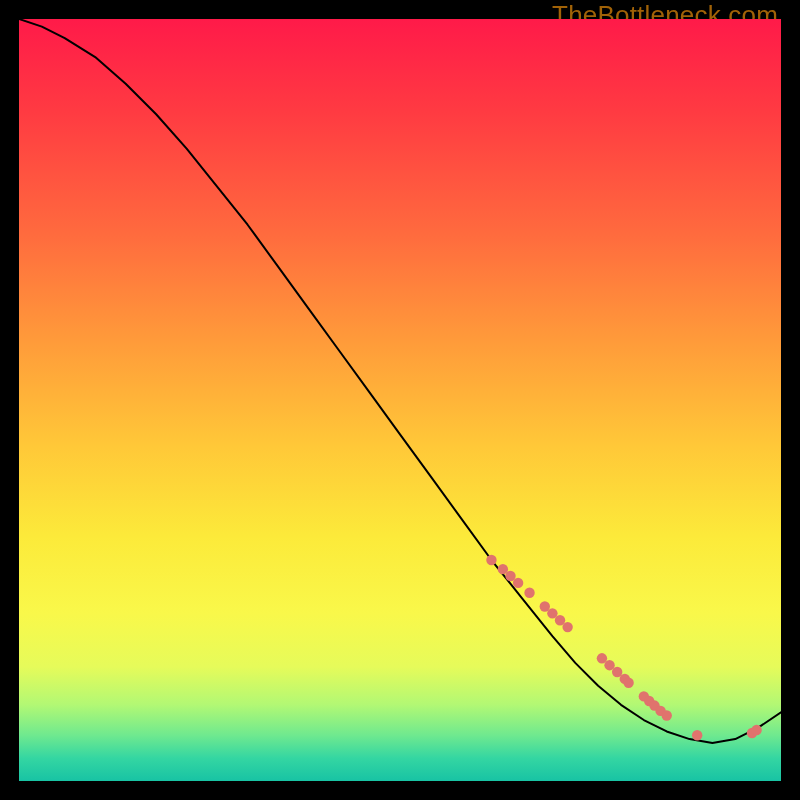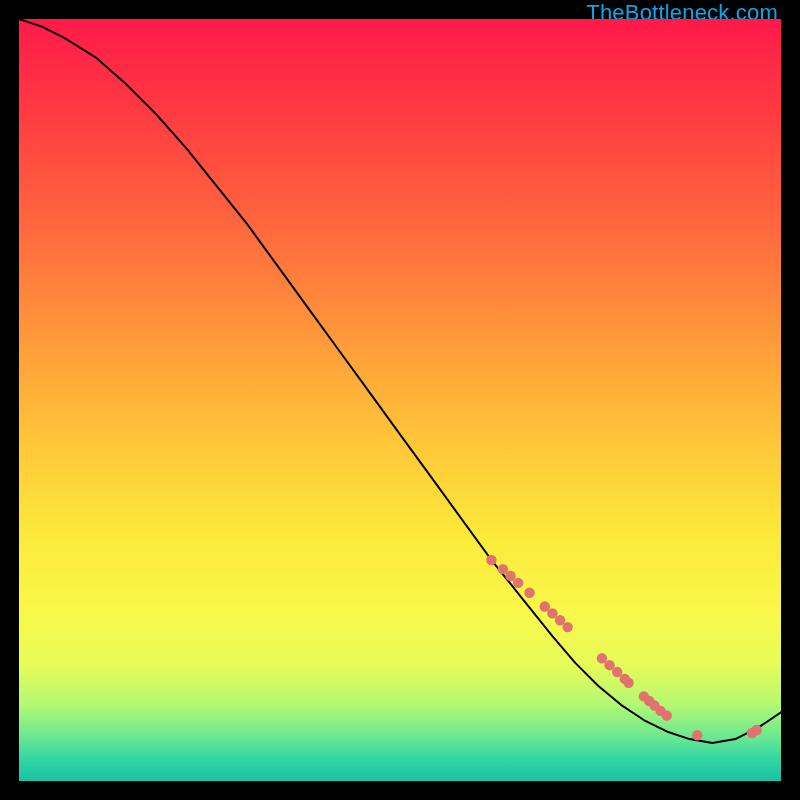--- a/index.html
+++ b/index.html
@@ -37,22 +37,22 @@
       #b2f874 90%,
       #6fe98f 94%,
       #34d6a2 97%,
       #18c3a4 100%
     );
   }
   .watermark {
     position: absolute;
     top: 0px;
     right: 22px;
-    color: #0ea5e9;
-    font-size: 22px;
+    color: #a16207;
+    font-size: 26px;
     font-weight: 400;
     letter-spacing: 0.2px;
     user-select: none;
   }
   svg.overlay {
     position: absolute;
     left: 0;
     top: 0;
     width: 762px;
     height: 762px;

